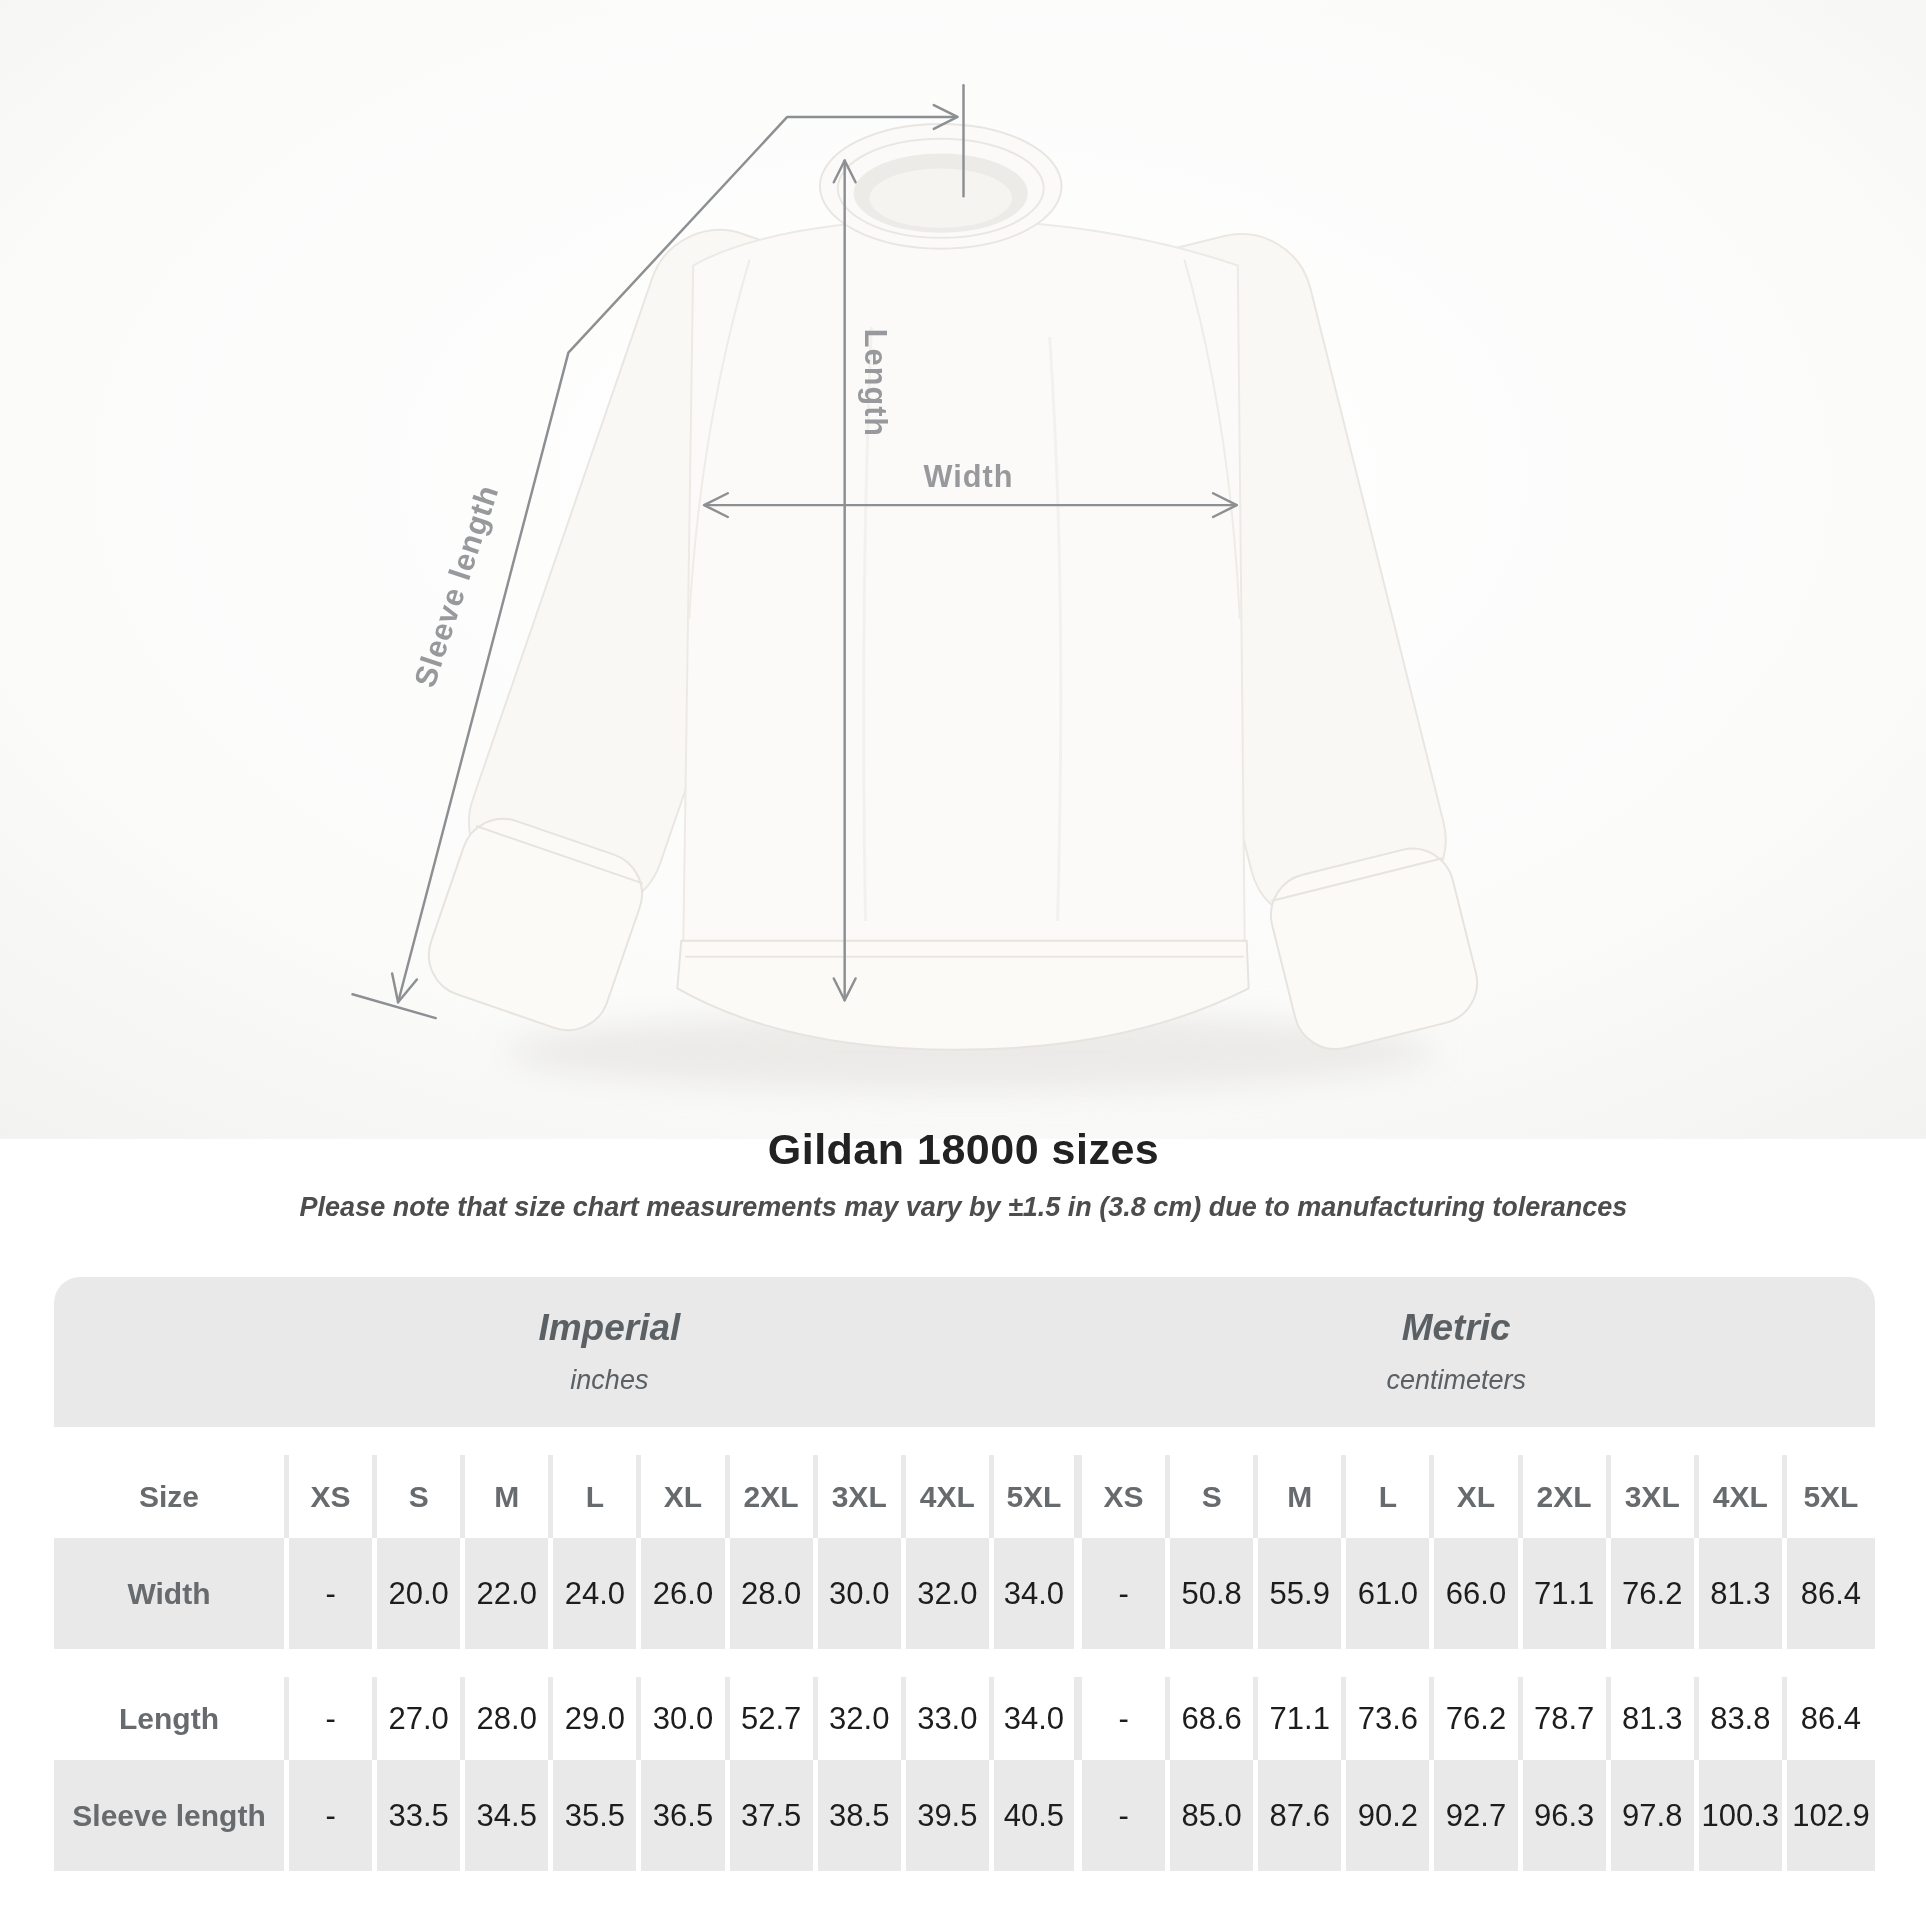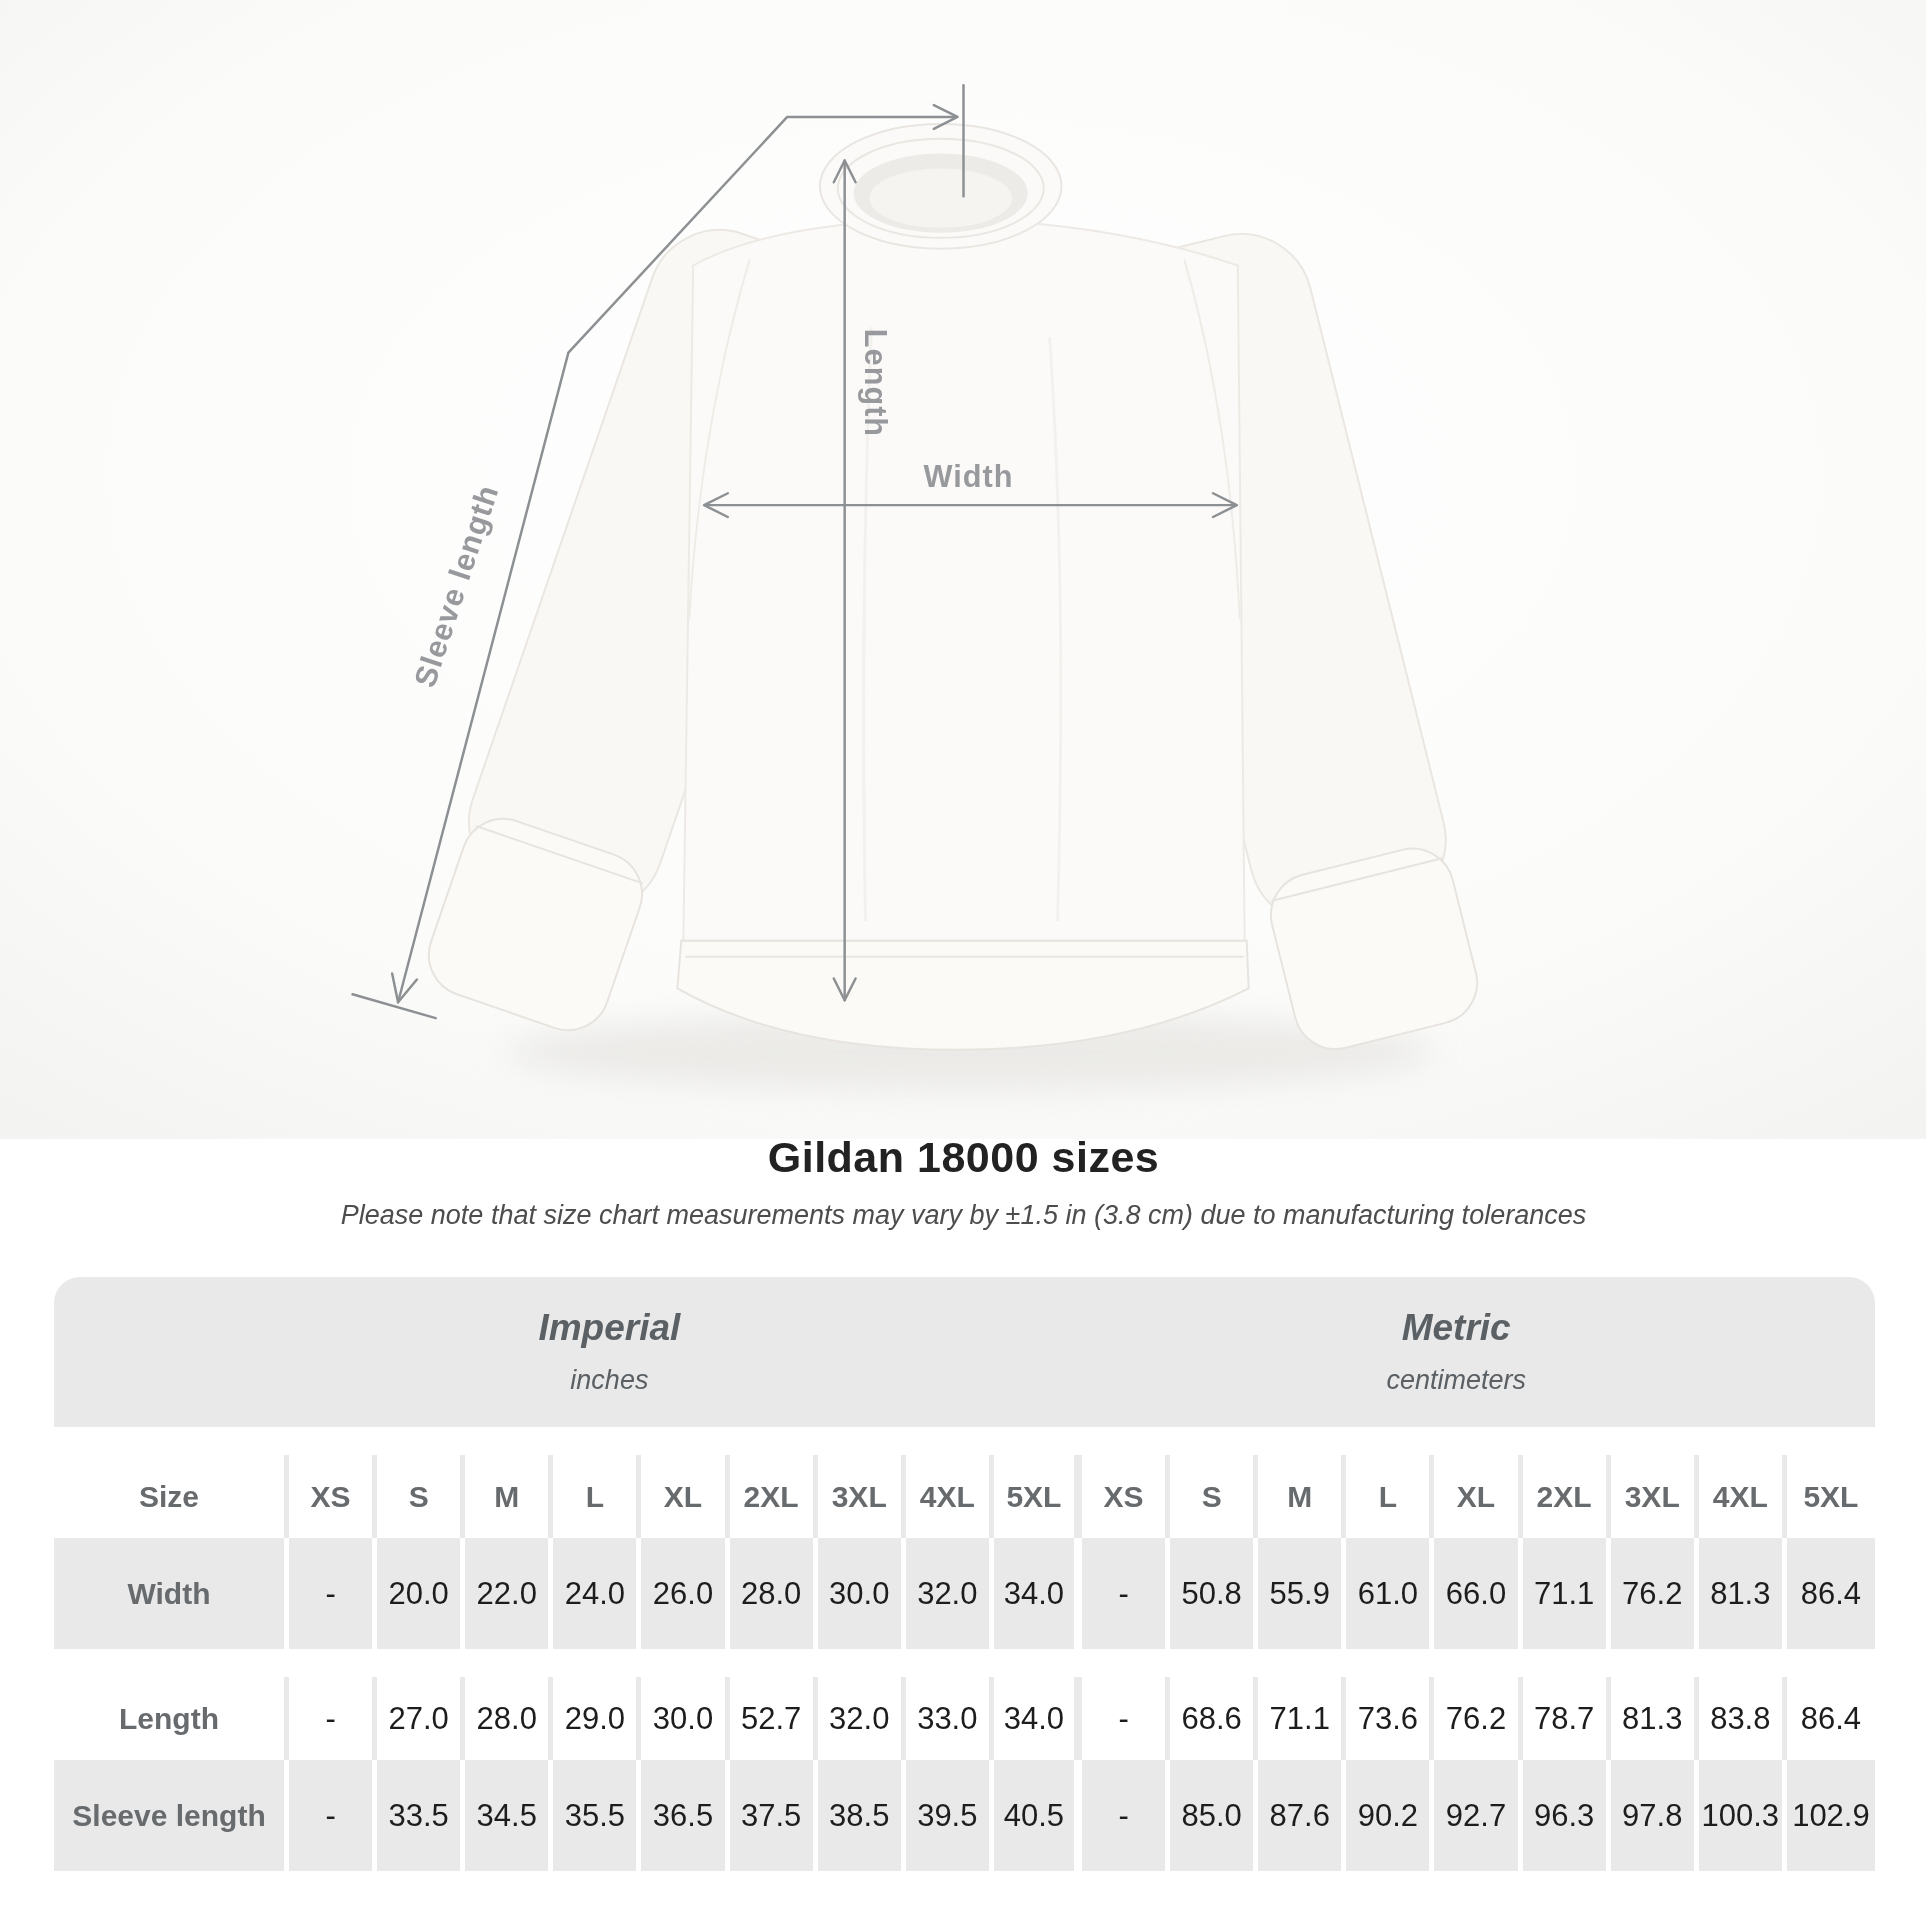--- a/index.html
+++ b/index.html
@@ -5,22 +5,22 @@
   html,body{margin:0;padding:0;background:#ffffff;}
   .page{
     position:relative;width:1927px;height:1927px;overflow:hidden;
     font-family:"Liberation Sans", sans-serif;background:#ffffff;
   }
   
   .photo{position:absolute;left:0;top:0;width:1927px;height:1139px;}
   .photo svg{display:block;}
   
   .caption{position:absolute;left:0;top:1125px;width:100%;text-align:center;}
-  .caption h1{margin:8px;font-size:43px;font-weight:bold;color:#222222;letter-spacing:0.5px;}
-  .caption p{margin:18px 0 0 0;font-size:27px;font-style:italic;color:#4d4d4d;}
+  .caption h1{margin:0;font-size:43px;font-weight:bold;color:#222222;letter-spacing:0.5px;}
+  .caption p{margin:18px 0 0 0;font-size:27px;font-style:italic;color:#4d4d4d;font-weight:bold;}
   
   .size-table{
     position:absolute;left:54px;top:1277px;width:1821px;height:692px;
     border-radius:26px;overflow:hidden;background:#ffffff;
   }
   .band{position:relative;height:150px;background:#e9e9e9;}
   .band-group{position:absolute;top:30px;transform:translateX(-50%);text-align:center;}
   .band-group.imperial{left:30.5%;}
   .band-group.metric{left:77%;}
   .band-title{font-size:37px;font-weight:bold;font-style:italic;color:#5b6064;}

